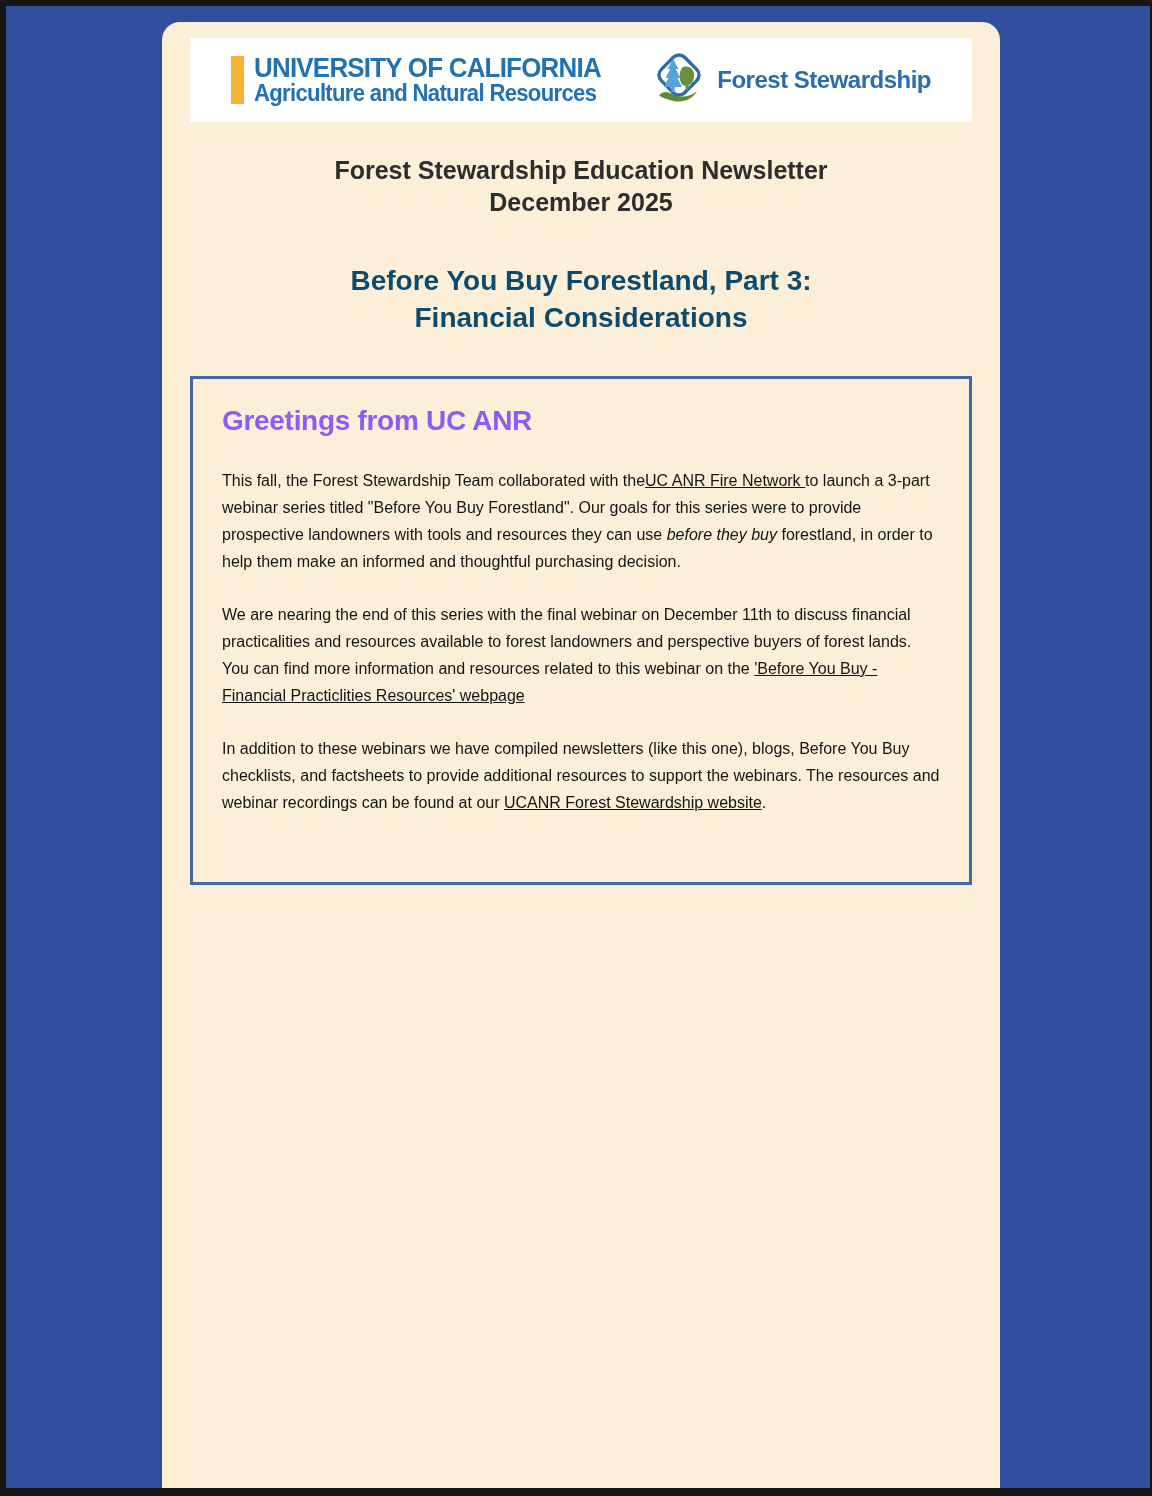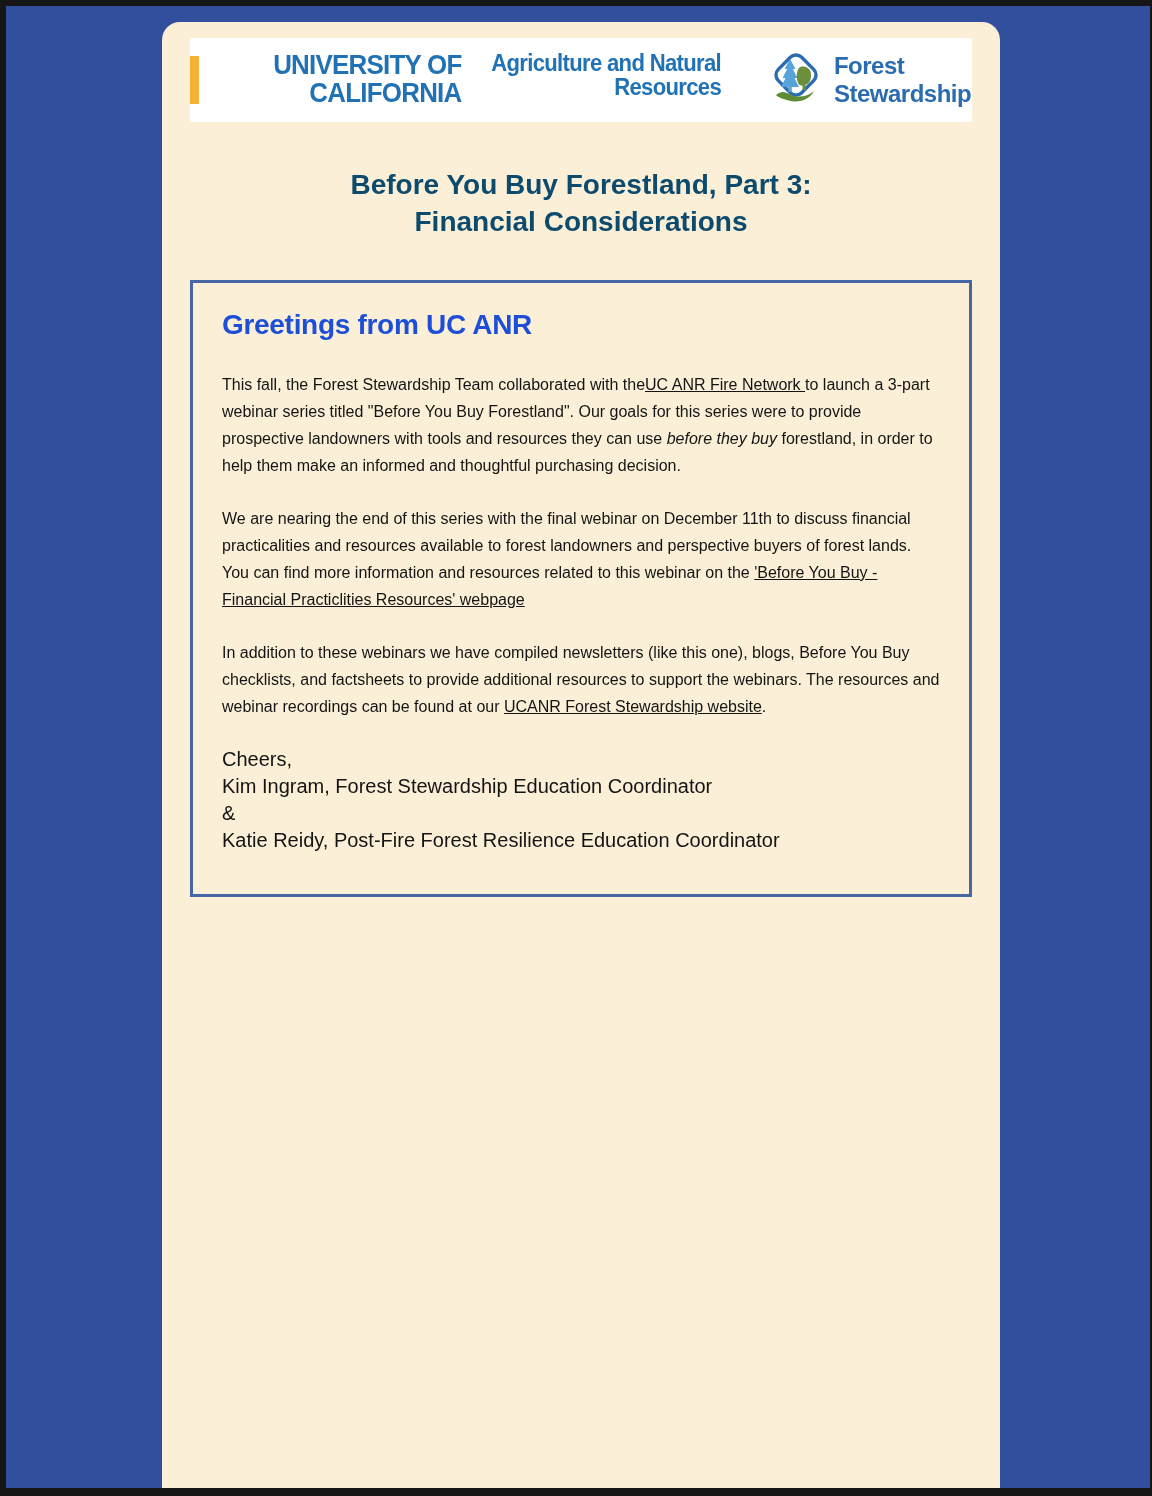--- a/index.html
+++ b/index.html
@@ -28,21 +28,21 @@
     margin: 16px auto 0;
     width: 782px; height: 84px;
     background: #FFFFFF;
     display: flex;
     align-items: center;
     justify-content: center;
     gap: 34px;
   }
   .uc-logo { display: flex; align-items: center; gap: 10px; }
   .uc-gold-bar { width: 13px; height: 48px; background: #F5B335; }
-  .uc-text-stack { display: flex; flex-direction: row; line-height: 1.02; text-align: right; }
+  .uc-text-stack { display: flex; flex-direction: column; line-height: 1.02; }
   .uc-line1 {
     color: #2171B5; font-weight: bold; font-size: 27px;
     letter-spacing: -0.8px; transform: scaleX(0.96); transform-origin: left;
   }
   .uc-line2 {
     color: #2171B5; font-weight: bold; font-size: 23px;
     letter-spacing: -0.7px; transform: scaleX(0.96); transform-origin: left;
   }
   .fs-logo { display: flex; align-items: center; gap: 6px; }
   .fs-label { color: #2B6CB0; font-weight: bold; font-size: 24px; letter-spacing: -0.5px; }
@@ -57,21 +57,21 @@
   }
   
   .greeting-box {
     margin: 40px auto 0;
     width: 782px;
     border: 3px solid #4567A6;
     padding: 26px 29px 40px 29px;
     background: #FBF0D7;
   }
   .greeting-heading {
-    color: #1d4ed8;
+    color: #8b5cf6;
     font-size: 28px;
     font-weight: bold;
     margin-bottom: 30px;
     letter-spacing: -0.3px;
   }
   .para {
     font-size: 16px;
     line-height: 27px;
     color: #141414;
     margin-bottom: 26px;
@@ -104,35 +104,33 @@
             <path d="M34 20 C41 18, 46 23, 45 30 C 44.5 37, 38 40, 33.5 38 C 30 35, 29.5 23, 34 20 Z" fill="#6B8F3C"></path>
             <rect x="36.5" y="37" width="3" height="6" fill="#6B8F3C"></rect>
             <path d="M10 48 C 14 44.5, 18 44, 22 46.5 C 30 51, 40 51, 48 44 C 44 52, 34 56, 25 54 C 18 52.5, 12 50.5, 10 48 Z" fill="#5E8C34"></path>
           </svg>
         </span>
         <span class="fs-label">Forest Stewardship</span>
       </div>
     </div>
 
     <div class="title-block">
+      <div class="newsletter-title">
+        <div>Forest Stewardship Education Newsletter</div>
+        <div>December 2025</div>
+      </div>
       <div class="topic-title">
         <div>Before You Buy Forestland, Part 3:</div>
         <div>Financial Considerations</div>
       </div>
     </div>
 
     <div class="greeting-box">
       <div class="greeting-heading">Greetings from UC ANR</div>
       <div>
           <p class="para"><span>This fall, the Forest Stewardship Team collaborated with the</span><a href="#" class="body-link">UC ANR Fire Network </a><span>to launch a 3-part webinar series titled "Before You Buy Forestland". Our goals for this series were to provide prospective landowners with tools and resources they can use </span><em>before they buy</em><span> forestland, in order to help them make an informed and thoughtful purchasing decision.</span></p>
           <p class="para"><span>We are nearing the end of this series with the final webinar on December 11th to discuss financial practicalities and resources available to forest landowners and perspective buyers of forest lands. You can find more information and resources related to this webinar on the </span><a href="#" class="body-link">'Before You Buy - Financial Practiclities Resources' webpage</a></p>
           <p class="para"><span>In addition to these webinars we have compiled newsletters (like this one), blogs, Before You Buy checklists, and factsheets to provide additional resources to support the webinars. The resources and webinar recordings can be found at our </span><a href="#" class="body-link">UCANR Forest Stewardship website</a><span>.</span></p>
         </div>
-      <div class="signoff">
-          <div>Cheers,</div>
-          <div>Kim Ingram, Forest Stewardship Education Coordinator</div>
-          <div>&amp;</div>
-          <div>Katie Reidy, Post-Fire Forest Resilience Education Coordinator</div>
-        </div>
     </div>
 
   </div>
 </div>
 
 </body></html>

